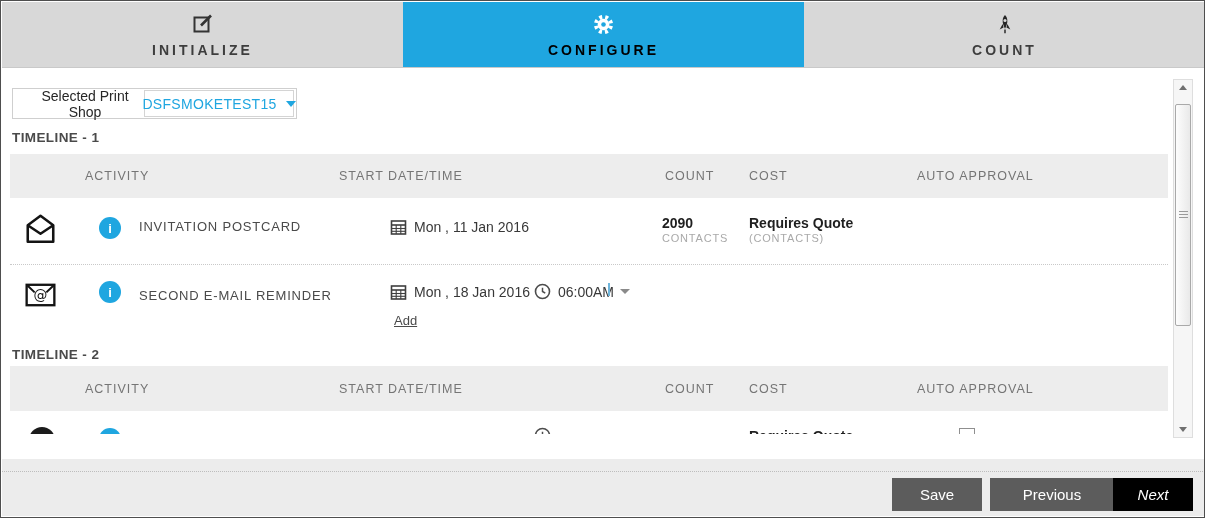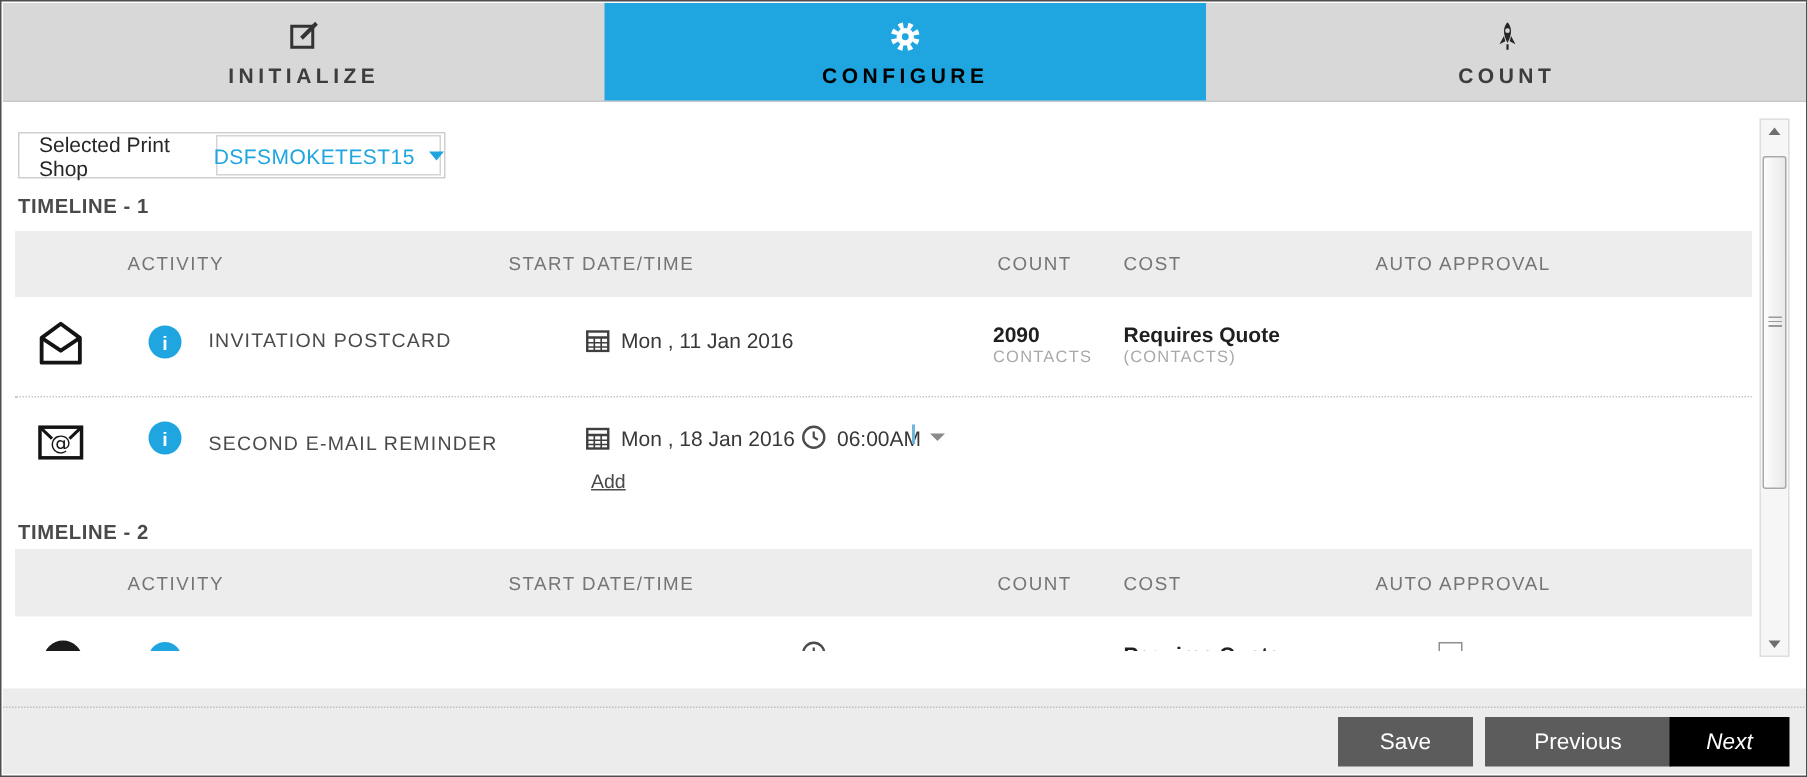--- a/index.html
+++ b/index.html
@@ -11,21 +11,21 @@
   
   .tabbar{position:absolute;left:1px;top:1px;width:1203px;height:66px;display:flex;
     background:#d8d8d8;border-bottom:1px solid #c9c9c9;box-sizing:border-box;}
   .tab{flex:1;display:flex;flex-direction:column;align-items:center;justify-content:center;
     gap:5px;cursor:pointer;}
   .tab .tab-label{font-size:14px;font-weight:700;letter-spacing:3px;color:#3d3d3d;}
   .tab.active{background:#1fa6e0;}
   .tab.active .tab-label{color:#000000;}
   .tab-icon{height:26px;display:flex;align-items:center;justify-content:center;}
   
-  .content{position:absolute;left:1px;top:67px;width:1203px;height:393px;background:#fff;}
+  .content{position:absolute;left:1px;top:67px;width:1203px;height:393px;background:#fff;text-align:center;}
   .viewport{position:absolute;left:0;top:0;width:1168px;height:366px;overflow:hidden;}
   
   .printshop{position:absolute;left:10px;top:20px;width:285px;height:31px;box-sizing:border-box;
     border:1px solid #cfcfcf;background:#fff;display:flex;align-items:center;}
   .printshop-label{font-size:14px;color:#262626;padding-left:13px;}
   .printshop-select{margin-left:auto;margin-right:2px;height:27px;width:150px;box-sizing:border-box;
     border:1px solid #d4d4d4;display:flex;align-items:center;justify-content:center;gap:9px;cursor:pointer;}
   .printshop-value{font-size:14px;color:#1fa6e0;letter-spacing:.3px;}
   .caret-blue{width:0;height:0;border-left:5px solid transparent;border-right:5px solid transparent;
     border-top:6px solid #1fa6e0;}

